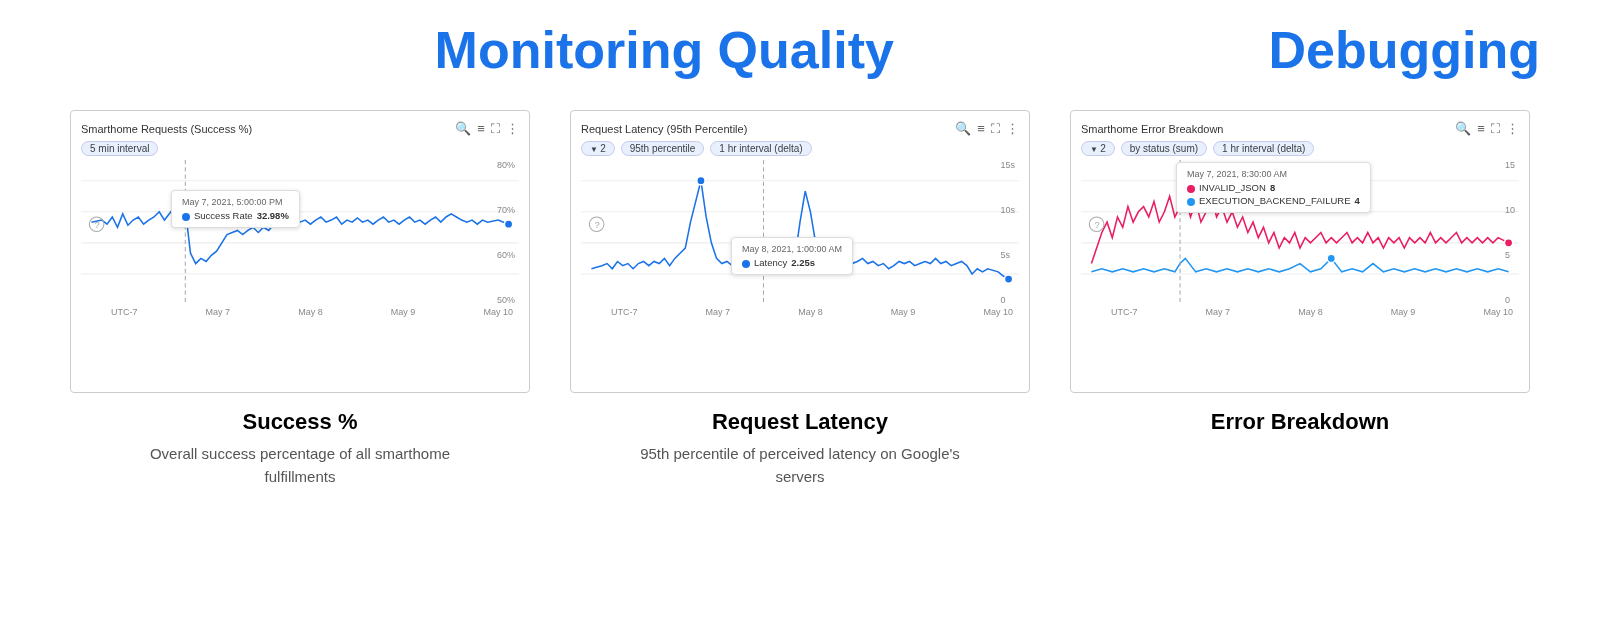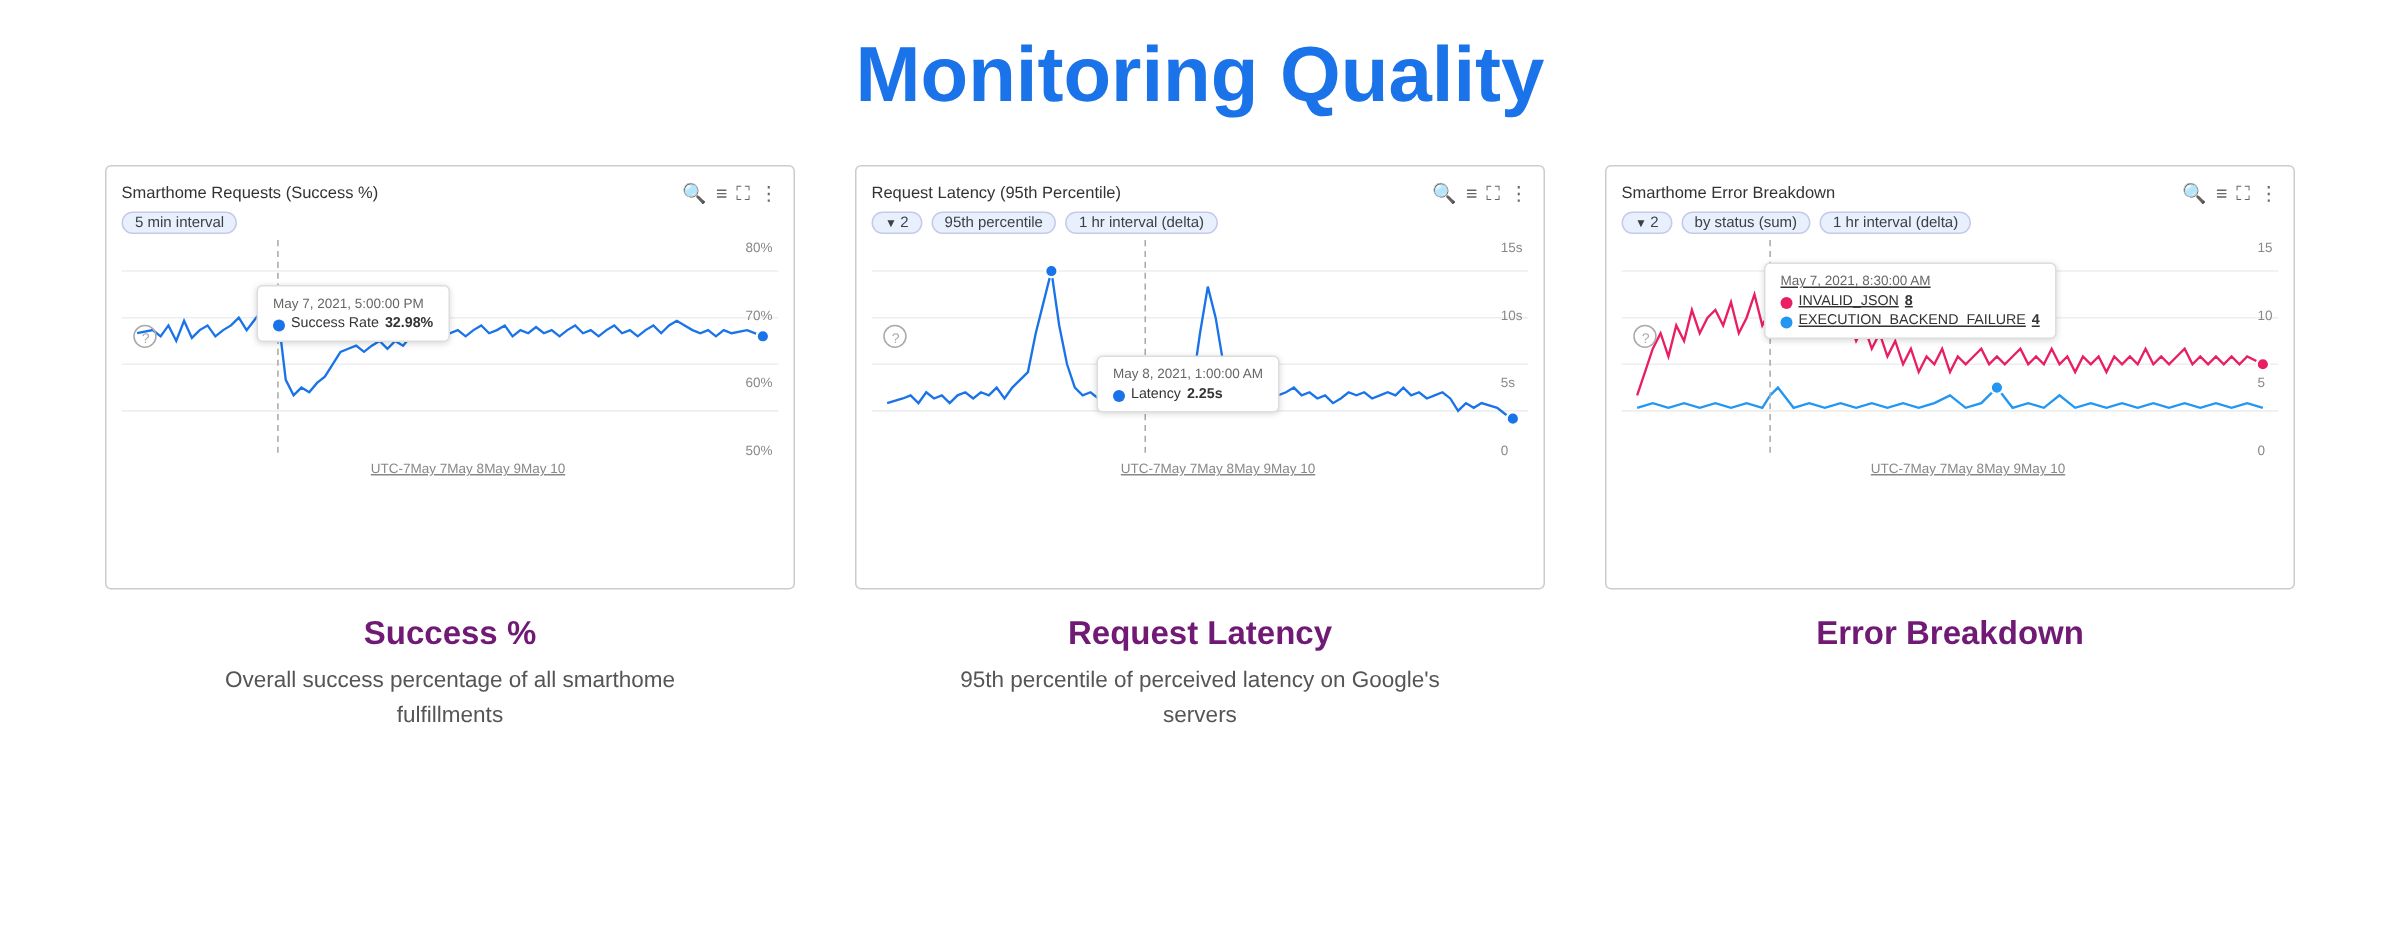--- a/index.html
+++ b/index.html
@@ -118,25 +118,24 @@
       margin-top: 2px;
     }
 
     .chart-svg {
       width: 100%;
       height: 100%;
     }
 
     .chart-axes {
       display: flex;
-      justify-content: center;
+      justify-content: space-between;
       padding: 2px 6px 0 30px;
       font-size: 9px;
       color: #888;
-      text-decoration: underline;
     }
 
     .y-axis-labels {
       position: absolute;
       right: 4px;
       top: 0;
       height: 100%;
       display: flex;
       flex-direction: column;
       justify-content: space-between;
@@ -176,40 +175,43 @@
       display: inline-block;
     }
 
     .tooltip-value {
       font-weight: 700;
     }
 
     .card-label {
       font-size: 22px;
       font-weight: 700;
-      color: #701a75;
+      color: #000000;
       margin-bottom: 8px;
       text-align: center;
     }
 
     .card-desc {
       font-size: 15px;
       color: #555;
       text-align: center;
       line-height: 1.5;
       max-width: 320px;
     }
 
   </style>
 </head>
 <body>
 
 <div class="page-header">
   <div class="monitoring-title">
     <span class="section-title">Monitoring Quality</span>
+  </div>
+  <div class="debugging-title">
+    <span class="section-title">Debugging</span>
   </div>
 </div>
 
 <div class="cards-row">
 
   <div class="card">
     <div class="chart-box">
       <div class="chart-header">
         <span class="chart-title">Smarthome Requests (Success %)</span>
         <div class="chart-icons">
@@ -407,21 +409,21 @@
 
           <circle cx="410" cy="80" r="4" fill="#e91e63" stroke="#fff" stroke-width="1.5"></circle>
         </svg>
         <div class="y-axis-labels">
           <span>15</span>
           <span>10</span>
           <span>5</span>
           <span>0</span>
         </div>
         
-        <div class="tooltip-box" style="left:95px; top:15px;text-decoration:underline;">
+        <div class="tooltip-box" style="left:95px; top:2px;">
           <div class="tooltip-date">May 7, 2021, 8:30:00 AM</div>
           <div class="tooltip-row" style="margin-bottom:2px;">
             <span class="tooltip-dot" style="background:#e91e63;"></span>
             <span>INVALID_JSON</span>
             <span class="tooltip-value">8</span>
           </div>
           <div class="tooltip-row">
             <span class="tooltip-dot" style="background:#2196f3;"></span>
             <span>EXECUTION_BACKEND_FAILURE</span>
             <span class="tooltip-value">4</span>

